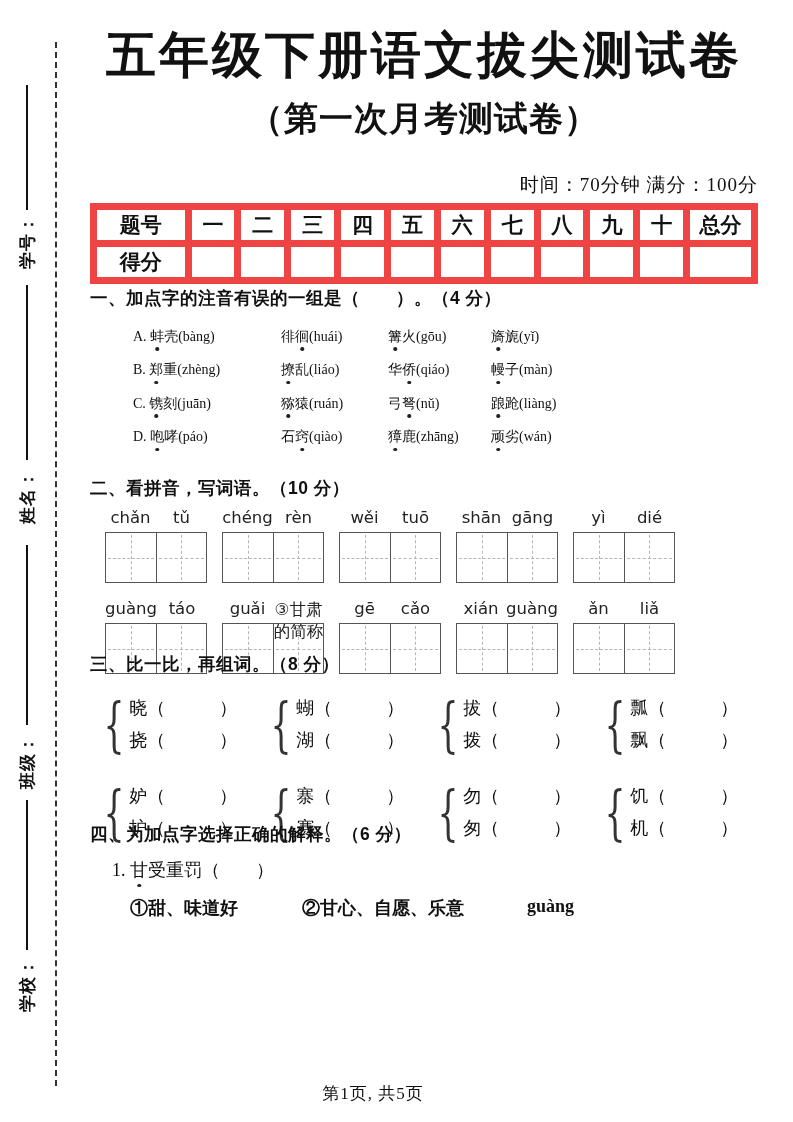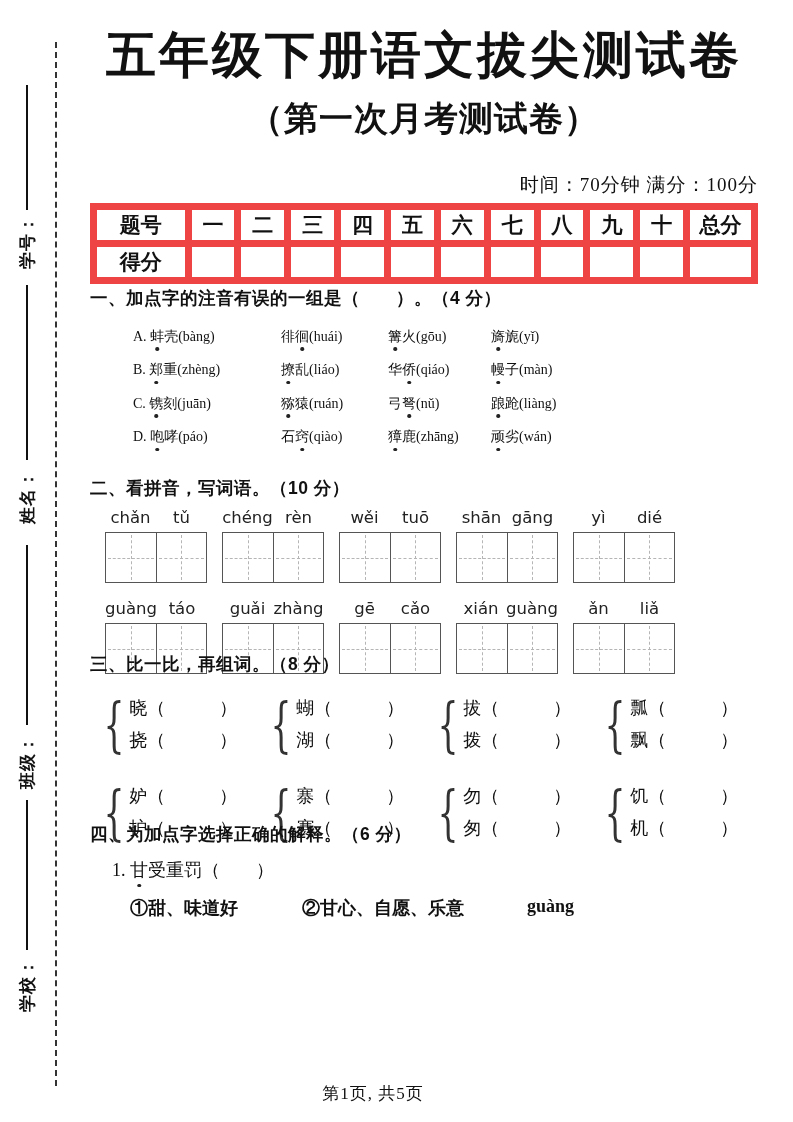--- a/index.html
+++ b/index.html
@@ -235,21 +235,21 @@
               <span>táo</span>
             </div>
             <div class="writebox">
               <div class="wcell"></div>
               <div class="wcell"></div>
             </div>
           </div>
           <div class="pingroup">
             <div class="pin">
               <span>guǎi</span>
-              <span>zhàng</span>
+              <span>③甘肃的简称</span>
             </div>
             <div class="writebox">
               <div class="wcell"></div>
               <div class="wcell"></div>
             </div>
           </div>
           <div class="pingroup">
             <div class="pin">
               <span>gē</span>
               <span>cǎo</span>

